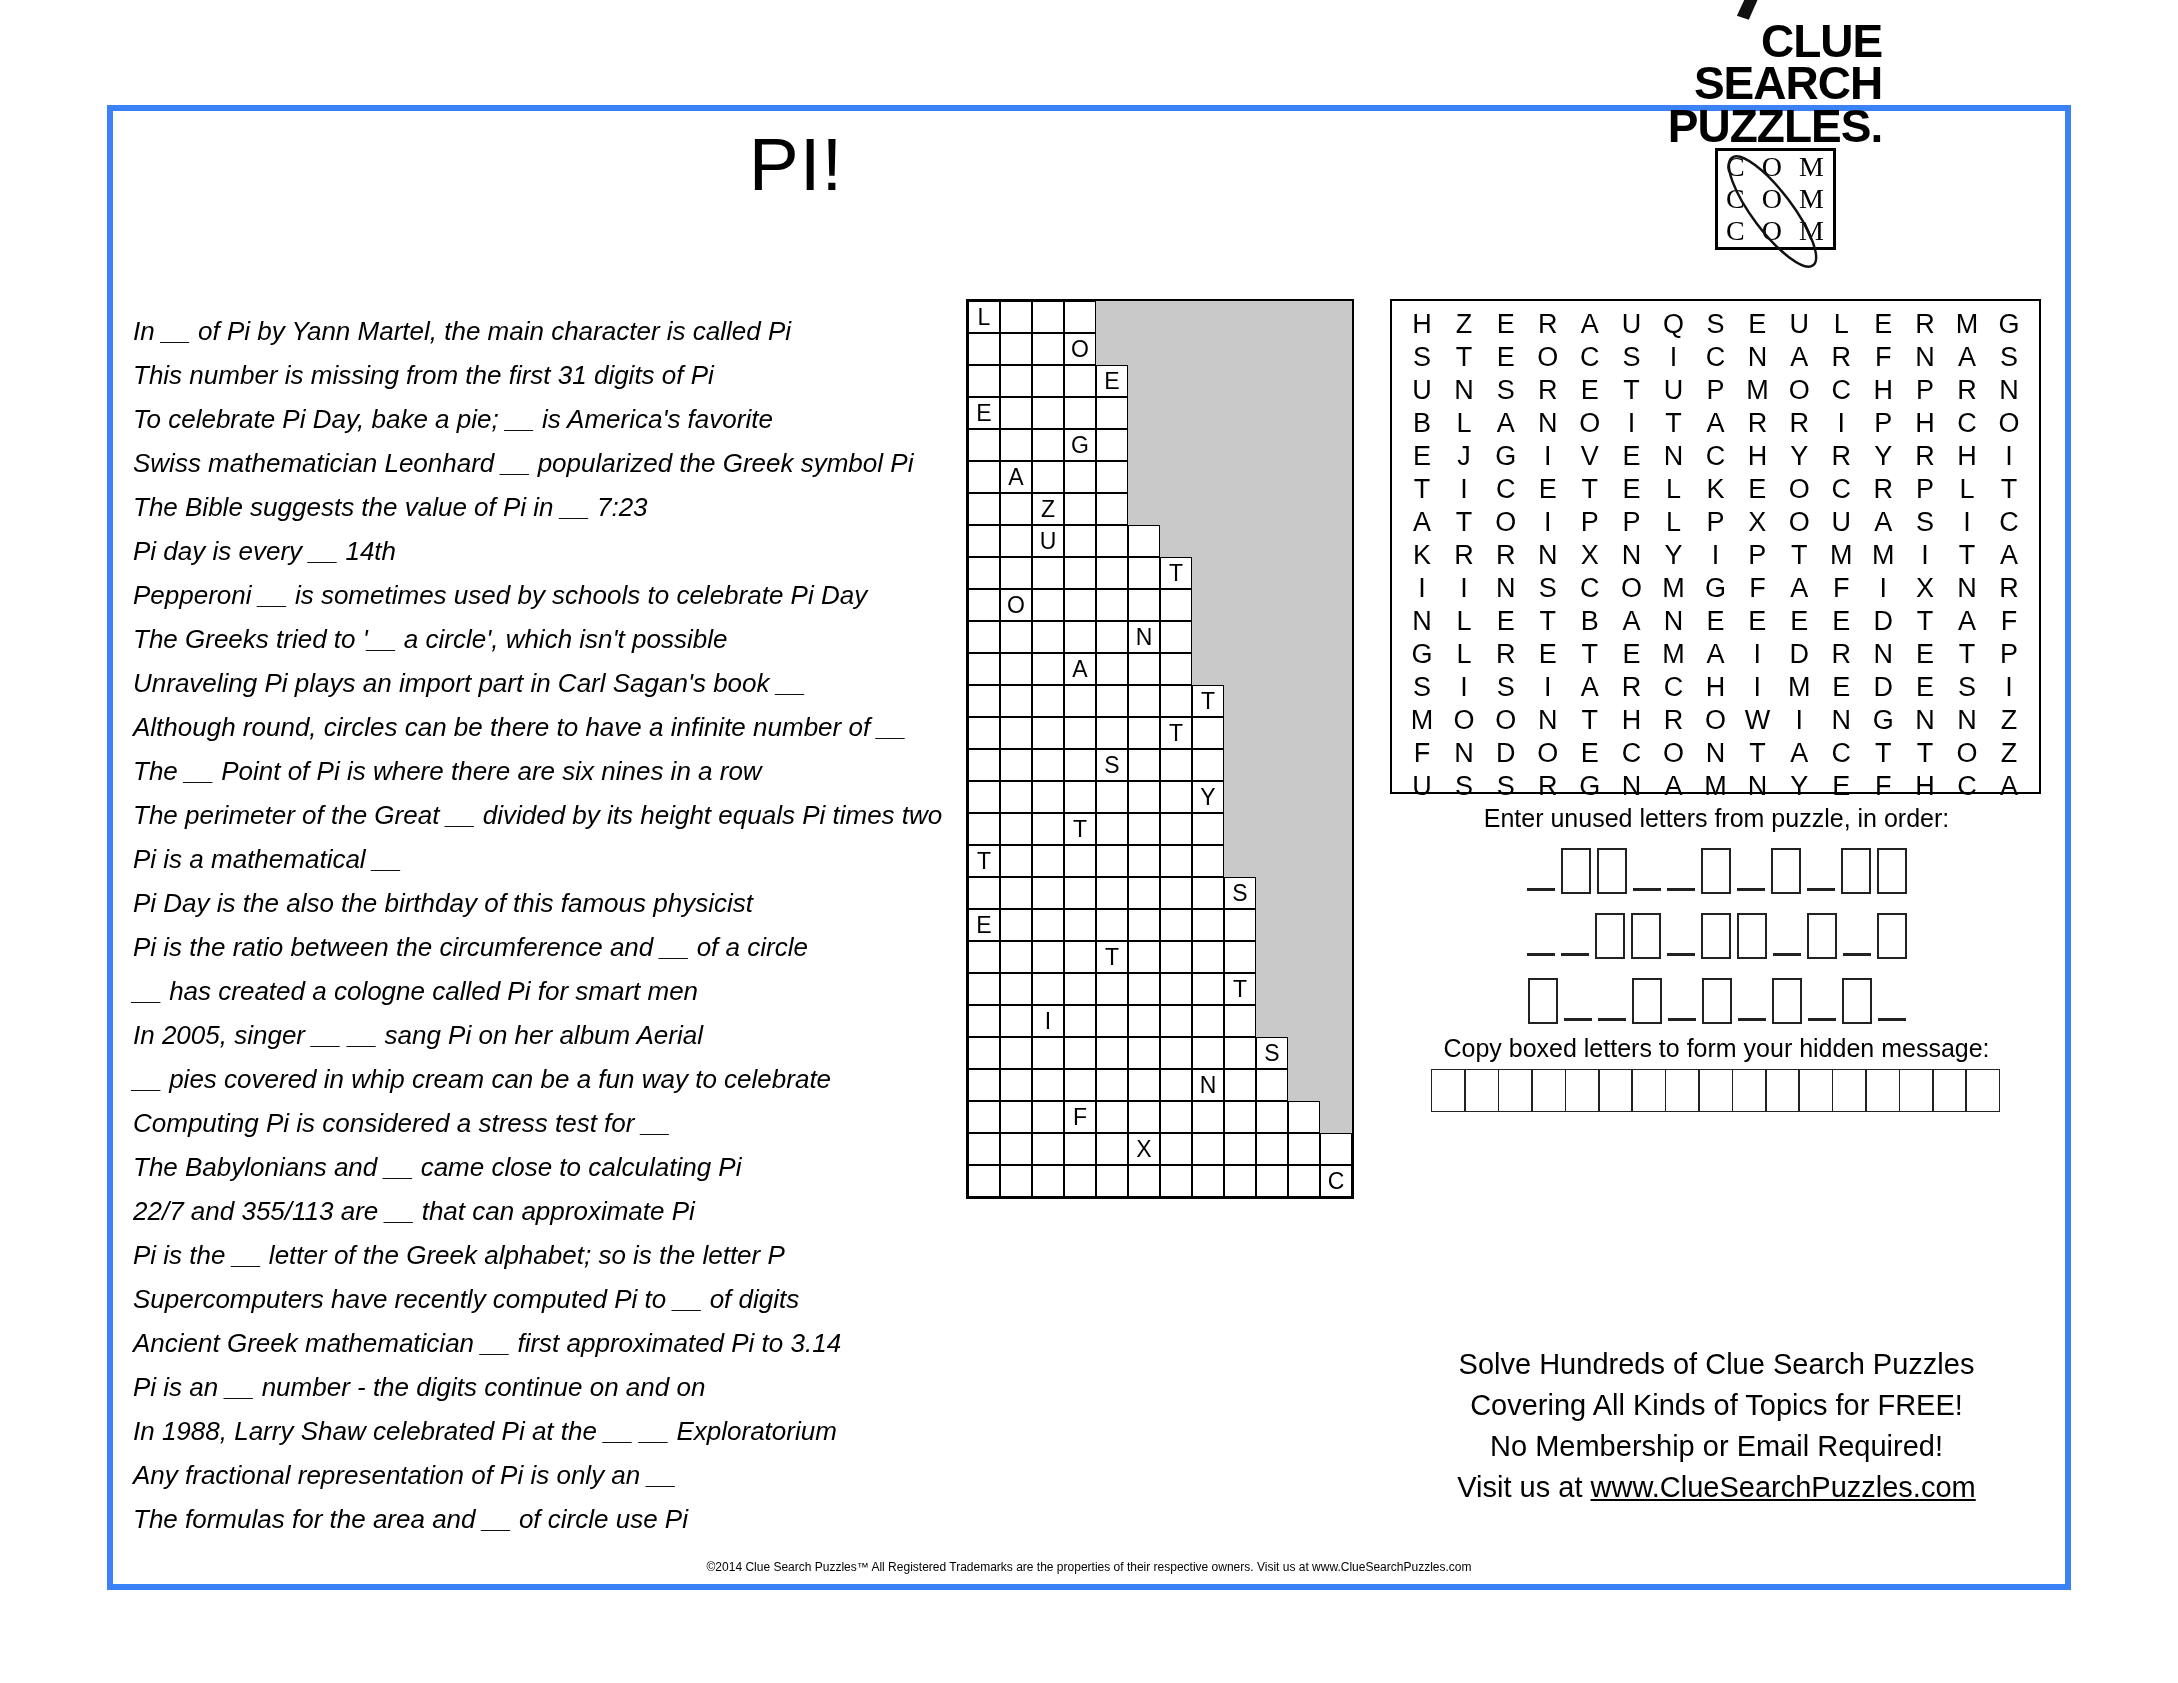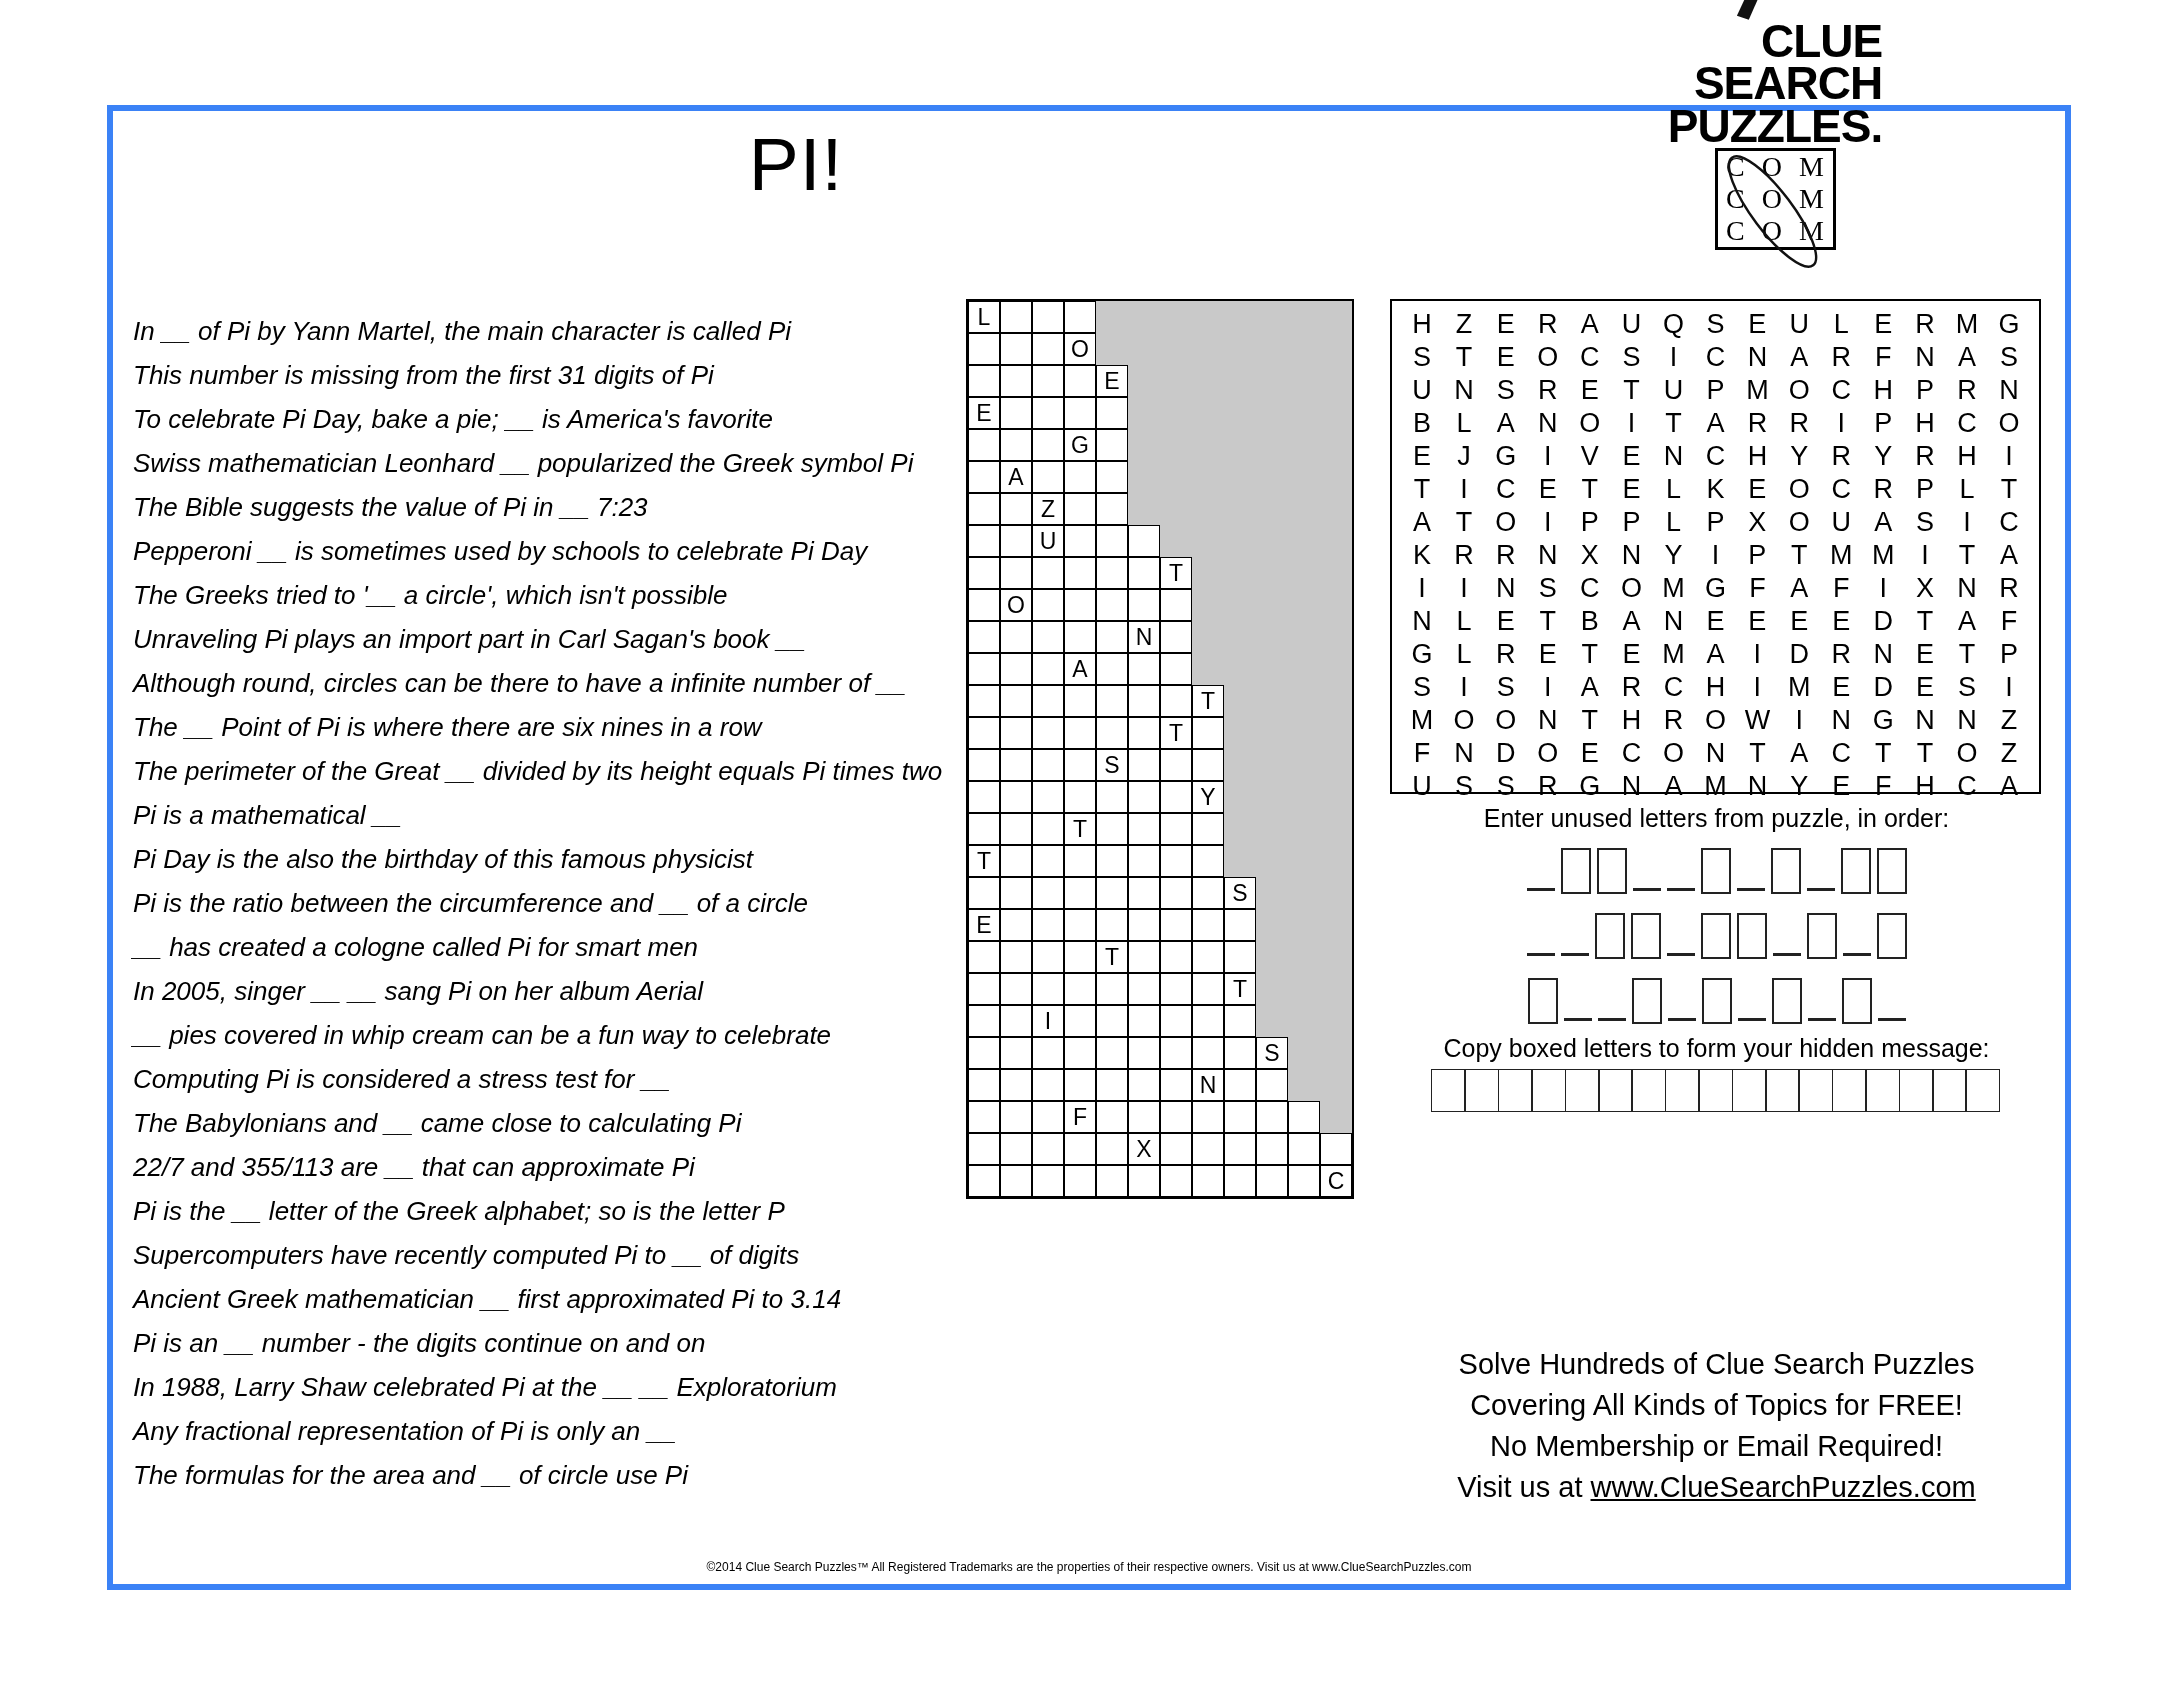--- a/index.html
+++ b/index.html
@@ -153,20 +153,21 @@
       </div>
     </span>
   </div>
 
   <div id="clues">
       <div class="clue">In __ of Pi by Yann Martel, the main character is called Pi</div>
       <div class="clue">This number is missing from the first 31 digits of Pi</div>
       <div class="clue">To celebrate Pi Day, bake a pie; __ is America's favorite</div>
       <div class="clue">Swiss mathematician Leonhard __ popularized the Greek symbol Pi</div>
       <div class="clue">The Bible suggests the value of Pi in __ 7:23</div>
+      <div class="clue">Pi day is every __ 14th</div>
       <div class="clue">Pepperoni __ is sometimes used by schools to celebrate Pi Day</div>
       <div class="clue">The Greeks tried to '__ a circle', which isn't possible</div>
       <div class="clue">Unraveling Pi plays an import part in Carl Sagan's book __</div>
       <div class="clue">Although round, circles can be there to have a infinite number of __</div>
       <div class="clue">The __ Point of Pi is where there are six nines in a row</div>
       <div class="clue">The perimeter of the Great __ divided by its height equals Pi times two</div>
       <div class="clue">Pi is a mathematical __</div>
       <div class="clue">Pi Day is the also the birthday of this famous physicist</div>
       <div class="clue">Pi is the ratio between the circumference and __ of a circle</div>
       <div class="clue">__ has created a cologne called Pi for smart men</div>

